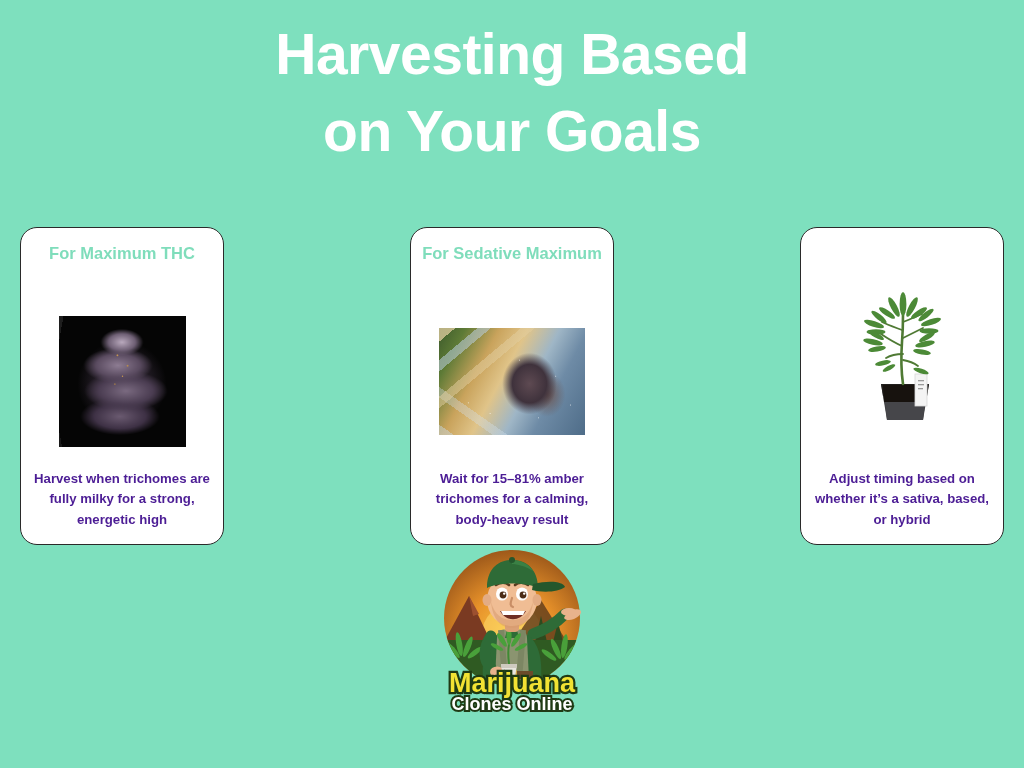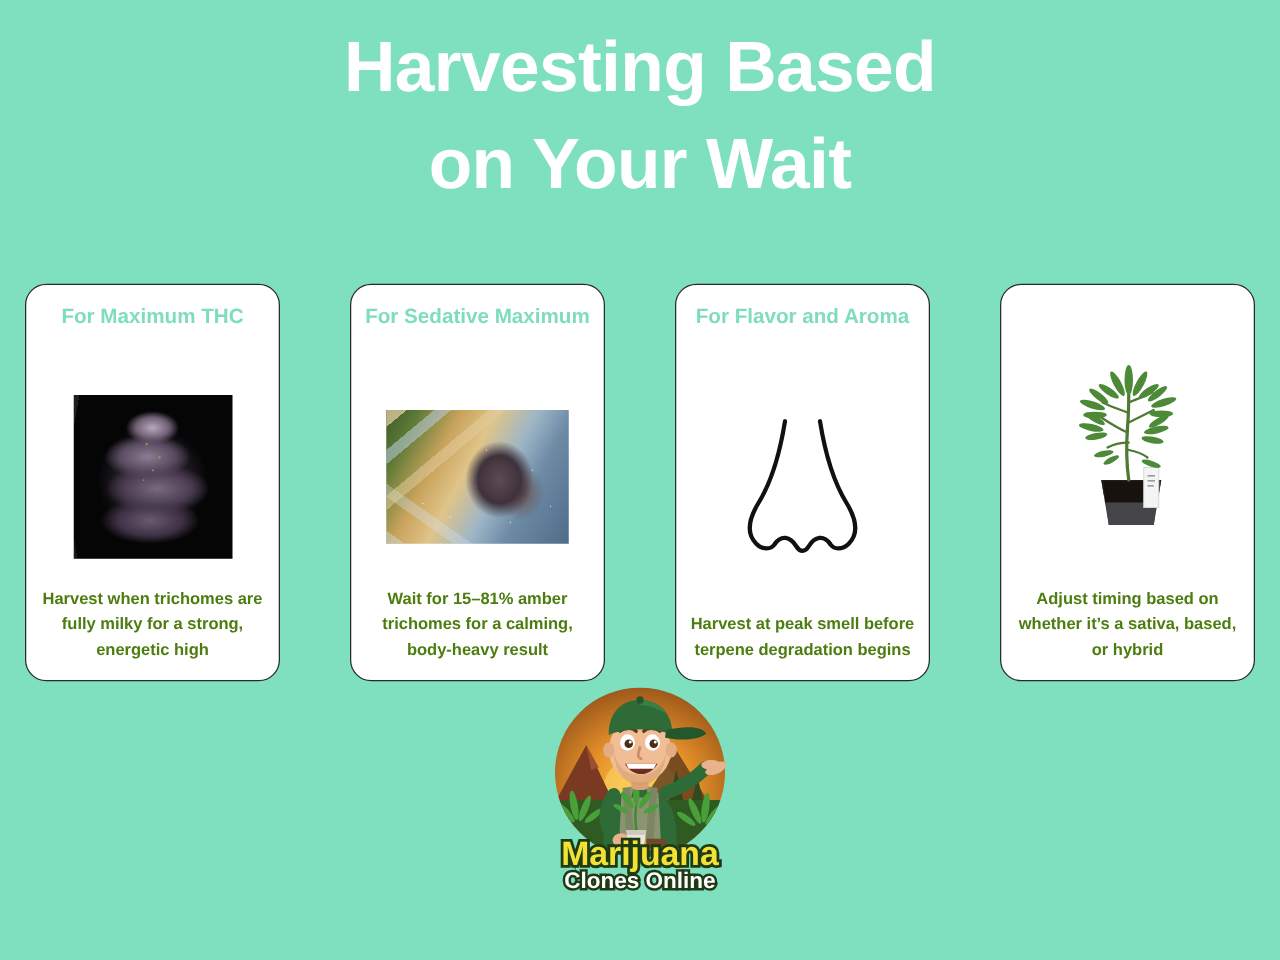--- a/index.html
+++ b/index.html
@@ -65,21 +65,21 @@
   }
   .card-media {
     flex: 1 1 auto;
     width: 100%;
     display: flex;
     align-items: center;
     justify-content: center;
     margin-top: 2px;
   }
   .card-desc {
-    color: #4d7c0f;
+    color: #4c1d95;
     font-size: 13.2px;
     font-weight: bold;
     line-height: 1.55;
     text-align: center;
     width: 100%;
     padding-bottom: 4px;
   }
 
   
   .photo-bud-dark {
@@ -165,54 +165,41 @@
     width: 190px;
     height: 190px;
   }
   .logo-svg { display: block; }
 </style>
 </head>
 <body>
 
 <div class="page-title">
   <span class="tline">Harvesting Based</span>
-  <span class="tline">on Your Wait</span>
+  <span class="tline">on Your Goals</span>
 </div>
 
 <div class="cards-row">
 
   <div class="card">
     <div class="card-title">For Maximum THC</div>
     <div class="card-media">
       <div class="photo-bud-dark"></div>
     </div>
     <div class="card-desc">Harvest when trichomes are fully milky for a strong, energetic high</div>
   </div>
 
   <div class="card">
     <div class="card-title">For Sedative Maximum</div>
     <div class="card-media">
       <div class="photo-bud-frost"></div>
     </div>
     <div class="card-desc">Wait for 15–81% amber trichomes for a calming, body-heavy result</div>
   </div>
 
-  <div class="card">
-    <div class="card-title">For Flavor and Aroma</div>
-    <div class="card-media">
-      <svg class="nose-art" width="124" height="128" viewBox="0 0 124 128">
-        <g fill="none" stroke="#111111" stroke-width="3.4" stroke-linecap="round" stroke-linejoin="round">
-          <path d="M48 9 C44 34, 38 56, 27 74 C19 87, 17 99, 25 107 C30 112, 37 112, 40 107"></path>
-          <path d="M76 9 C80 34, 86 56, 97 74 C105 87, 107 99, 99 107 C94 112, 87 112, 84 107"></path>
-          <path d="M40 107 C45 100, 52 101, 57 109 C60 114, 64 114, 67 109 C72 101, 79 100, 84 107"></path>
-        </g>
-      </svg>
-    </div>
-    <div class="card-desc">Harvest at peak smell before terpene degradation begins</div>
-  </div>
 
   <div class="card">
     <div class="card-media">
       <svg class="plant-art" width="118" height="142" viewBox="0 0 118 142">
 
         <path d="M38 100 L86 100 L80 136 L44 136 Z" fill="#3a3a3c"></path>
         <path d="M38 100 L86 100 L84 112 L40 112 Z" fill="#211f1d"></path>
         <path d="M41 112 L83 112 L80 136 L44 136 Z" fill="#46464a"></path>
 
         <path d="M40 101 L84 101 L83 118 L41 118 Z" fill="#17120e"></path>

